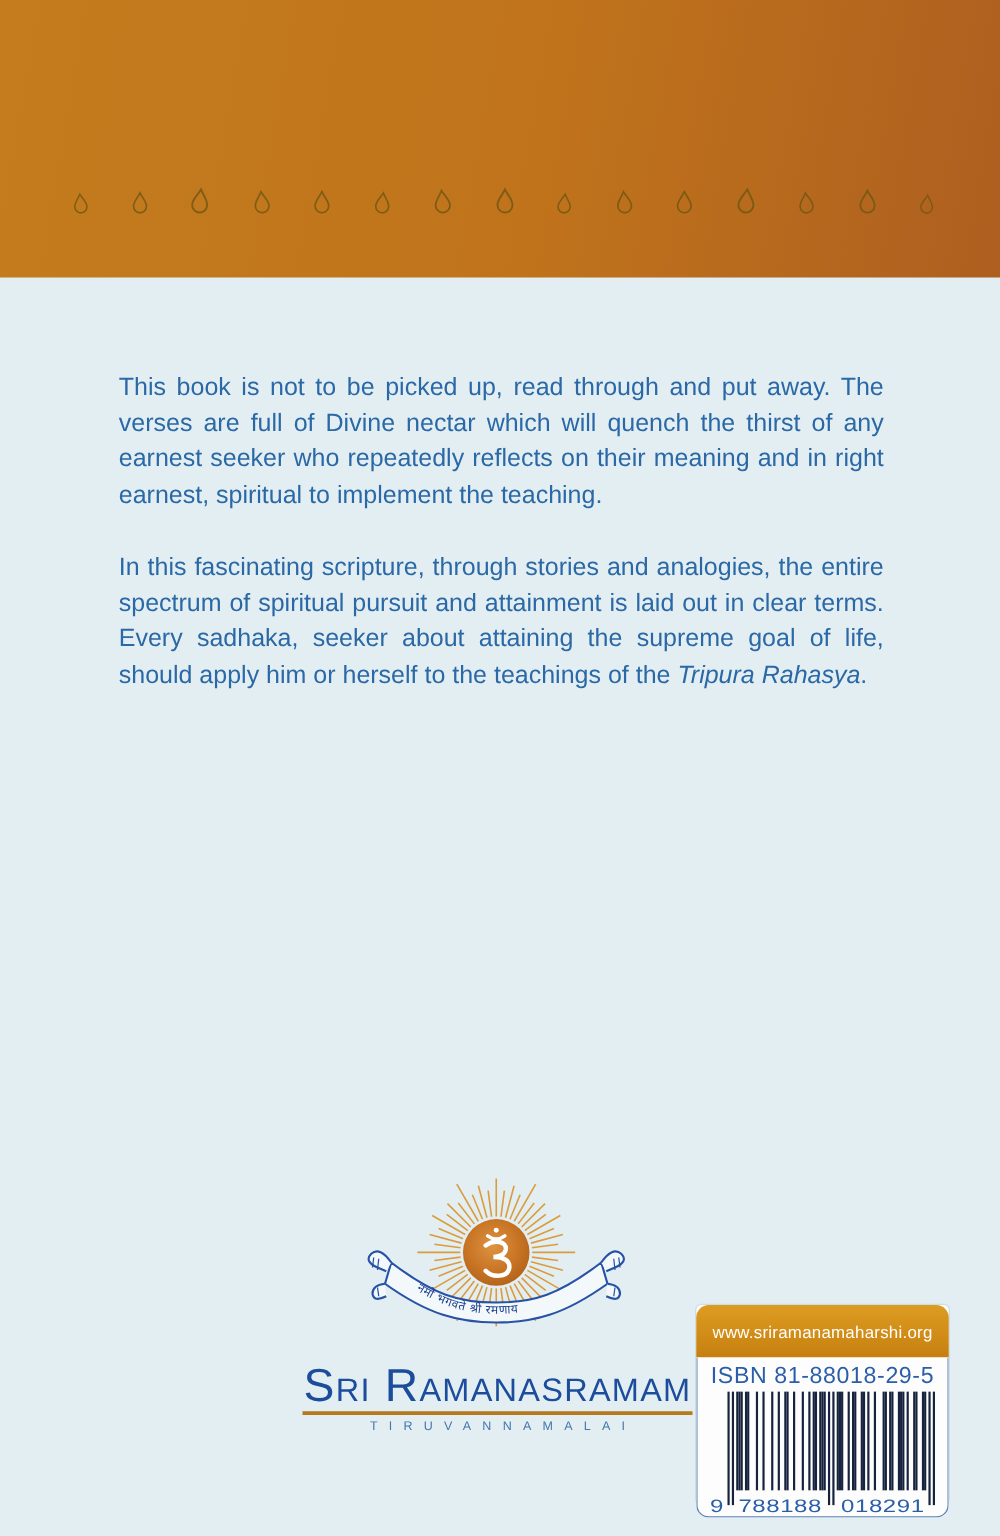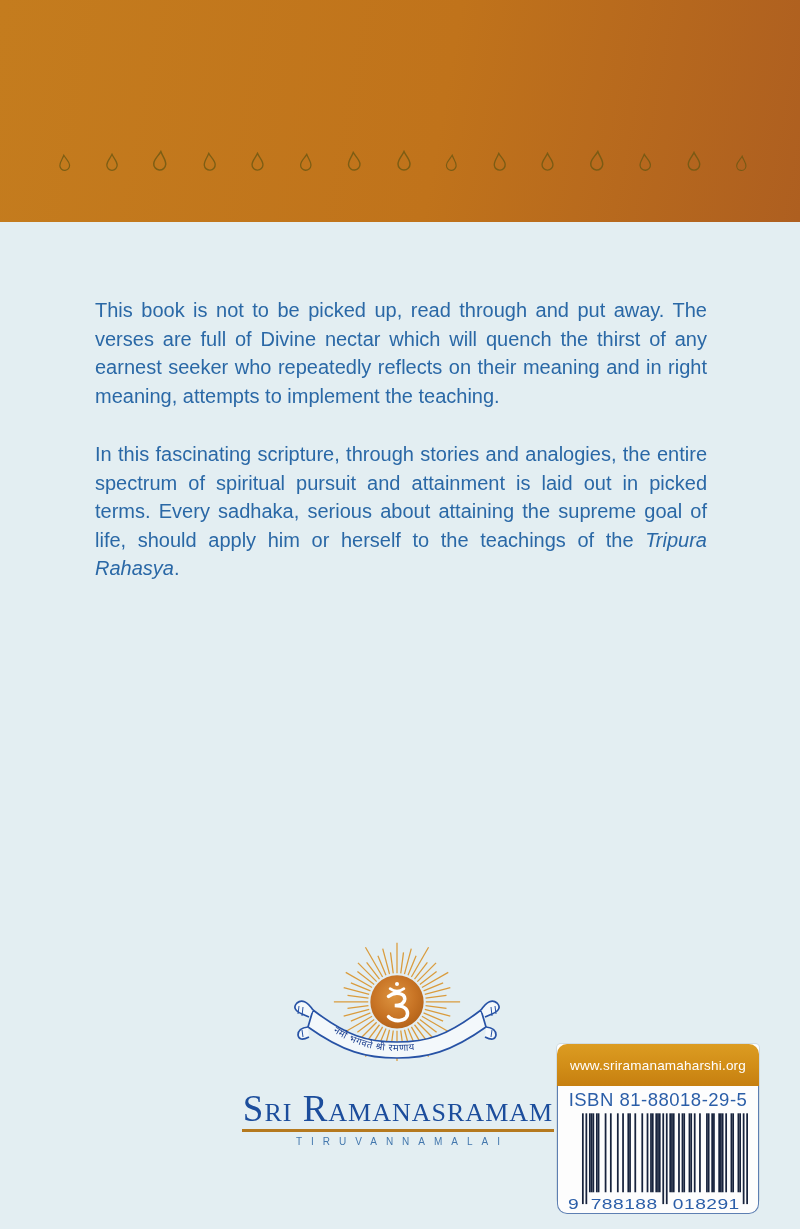--- a/index.html
+++ b/index.html
@@ -39,21 +39,21 @@
   .logo-block{
     position:absolute; left:282px; top:938px; width:230px; height:150px;
   }
   .sunburst{position:absolute; left:40px; top:0;}
   .ribbon{position:absolute; left:5px; top:56px;}
   
   .publisher{
     position:absolute; left:0; top:1090px; width:796px; text-align:center;
   }
   .publisher-name{
-    font-family:Liberation Serif, serif;
+    font-family:Liberation Sans, sans-serif;
     font-variant:small-caps;
     font-size:37px; line-height:38px; letter-spacing:1px;
     color:var(--publisher-blue);
   }
   .publisher-rule{
     width:312px; height:3px; margin:1px auto 4px auto;
     background:var(--accent-gold);
   }
   .publisher-place{
     font-size:10px; letter-spacing:9px; text-indent:9px;
@@ -132,22 +132,22 @@
         <svg width="16" height="21" viewBox="0 0 16 22" class="drop" style="transform: rotate(0deg);">
           <path d="M8 1.5 C6 6 2 9.5 2 14 a6 6 0 0 0 12 0 C14 9.5 10 6 8 1.5 Z" fill="none" stroke="#6a5712" stroke-width="1.5"></path>
         </svg>
         <svg width="13" height="17" viewBox="0 0 16 22" class="drop" style="transform: rotate(5deg);">
           <path d="M8 1.5 C6 6 2 9.5 2 14 a6 6 0 0 0 12 0 C14 9.5 10 6 8 1.5 Z" fill="none" stroke="#6a5712" stroke-width="1.5"></path>
         </svg>
       </div>
   </div>
 
   <div class="back-text" id="back-text">
-      <p><span>This book is not to be picked up, read through and put away. The verses are full of Divine nectar which will quench the thirst of any earnest seeker who repeatedly reflects on their meaning and in right meaning, attempts to implement the teaching.</span></p>
-      <p><span>In this fascinating scripture, through stories and analogies, the entire spectrum of spiritual pursuit and attainment is laid out in picked terms. Every sadhaka, serious about attaining the supreme goal of life, should apply him or herself to the teachings of the </span><span class="ital">Tripura Rahasya</span><span>.</span></p>
+      <p><span>This book is not to be picked up, read through and put away. The verses are full of Divine nectar which will quench the thirst of any earnest seeker who repeatedly reflects on their meaning and in right earnest, spiritual to implement the teaching.</span></p>
+      <p><span>In this fascinating scripture, through stories and analogies, the entire spectrum of spiritual pursuit and attainment is laid out in clear terms. Every sadhaka, seeker about attaining the supreme goal of life, should apply him or herself to the teachings of the </span><span class="ital">Tripura Rahasya</span><span>.</span></p>
     </div>
 
   <div class="logo-block">
     <svg class="sunburst" width="150" height="130" viewBox="0 0 140 122">
       <defs>
         <radialGradient id="discGrad" cx="45%" cy="40%" r="65%">
           <stop offset="0%" stop-color="#dd9440"></stop>
           <stop offset="60%" stop-color="#c87425"></stop>
           <stop offset="100%" stop-color="#b26118"></stop>
         </radialGradient>

